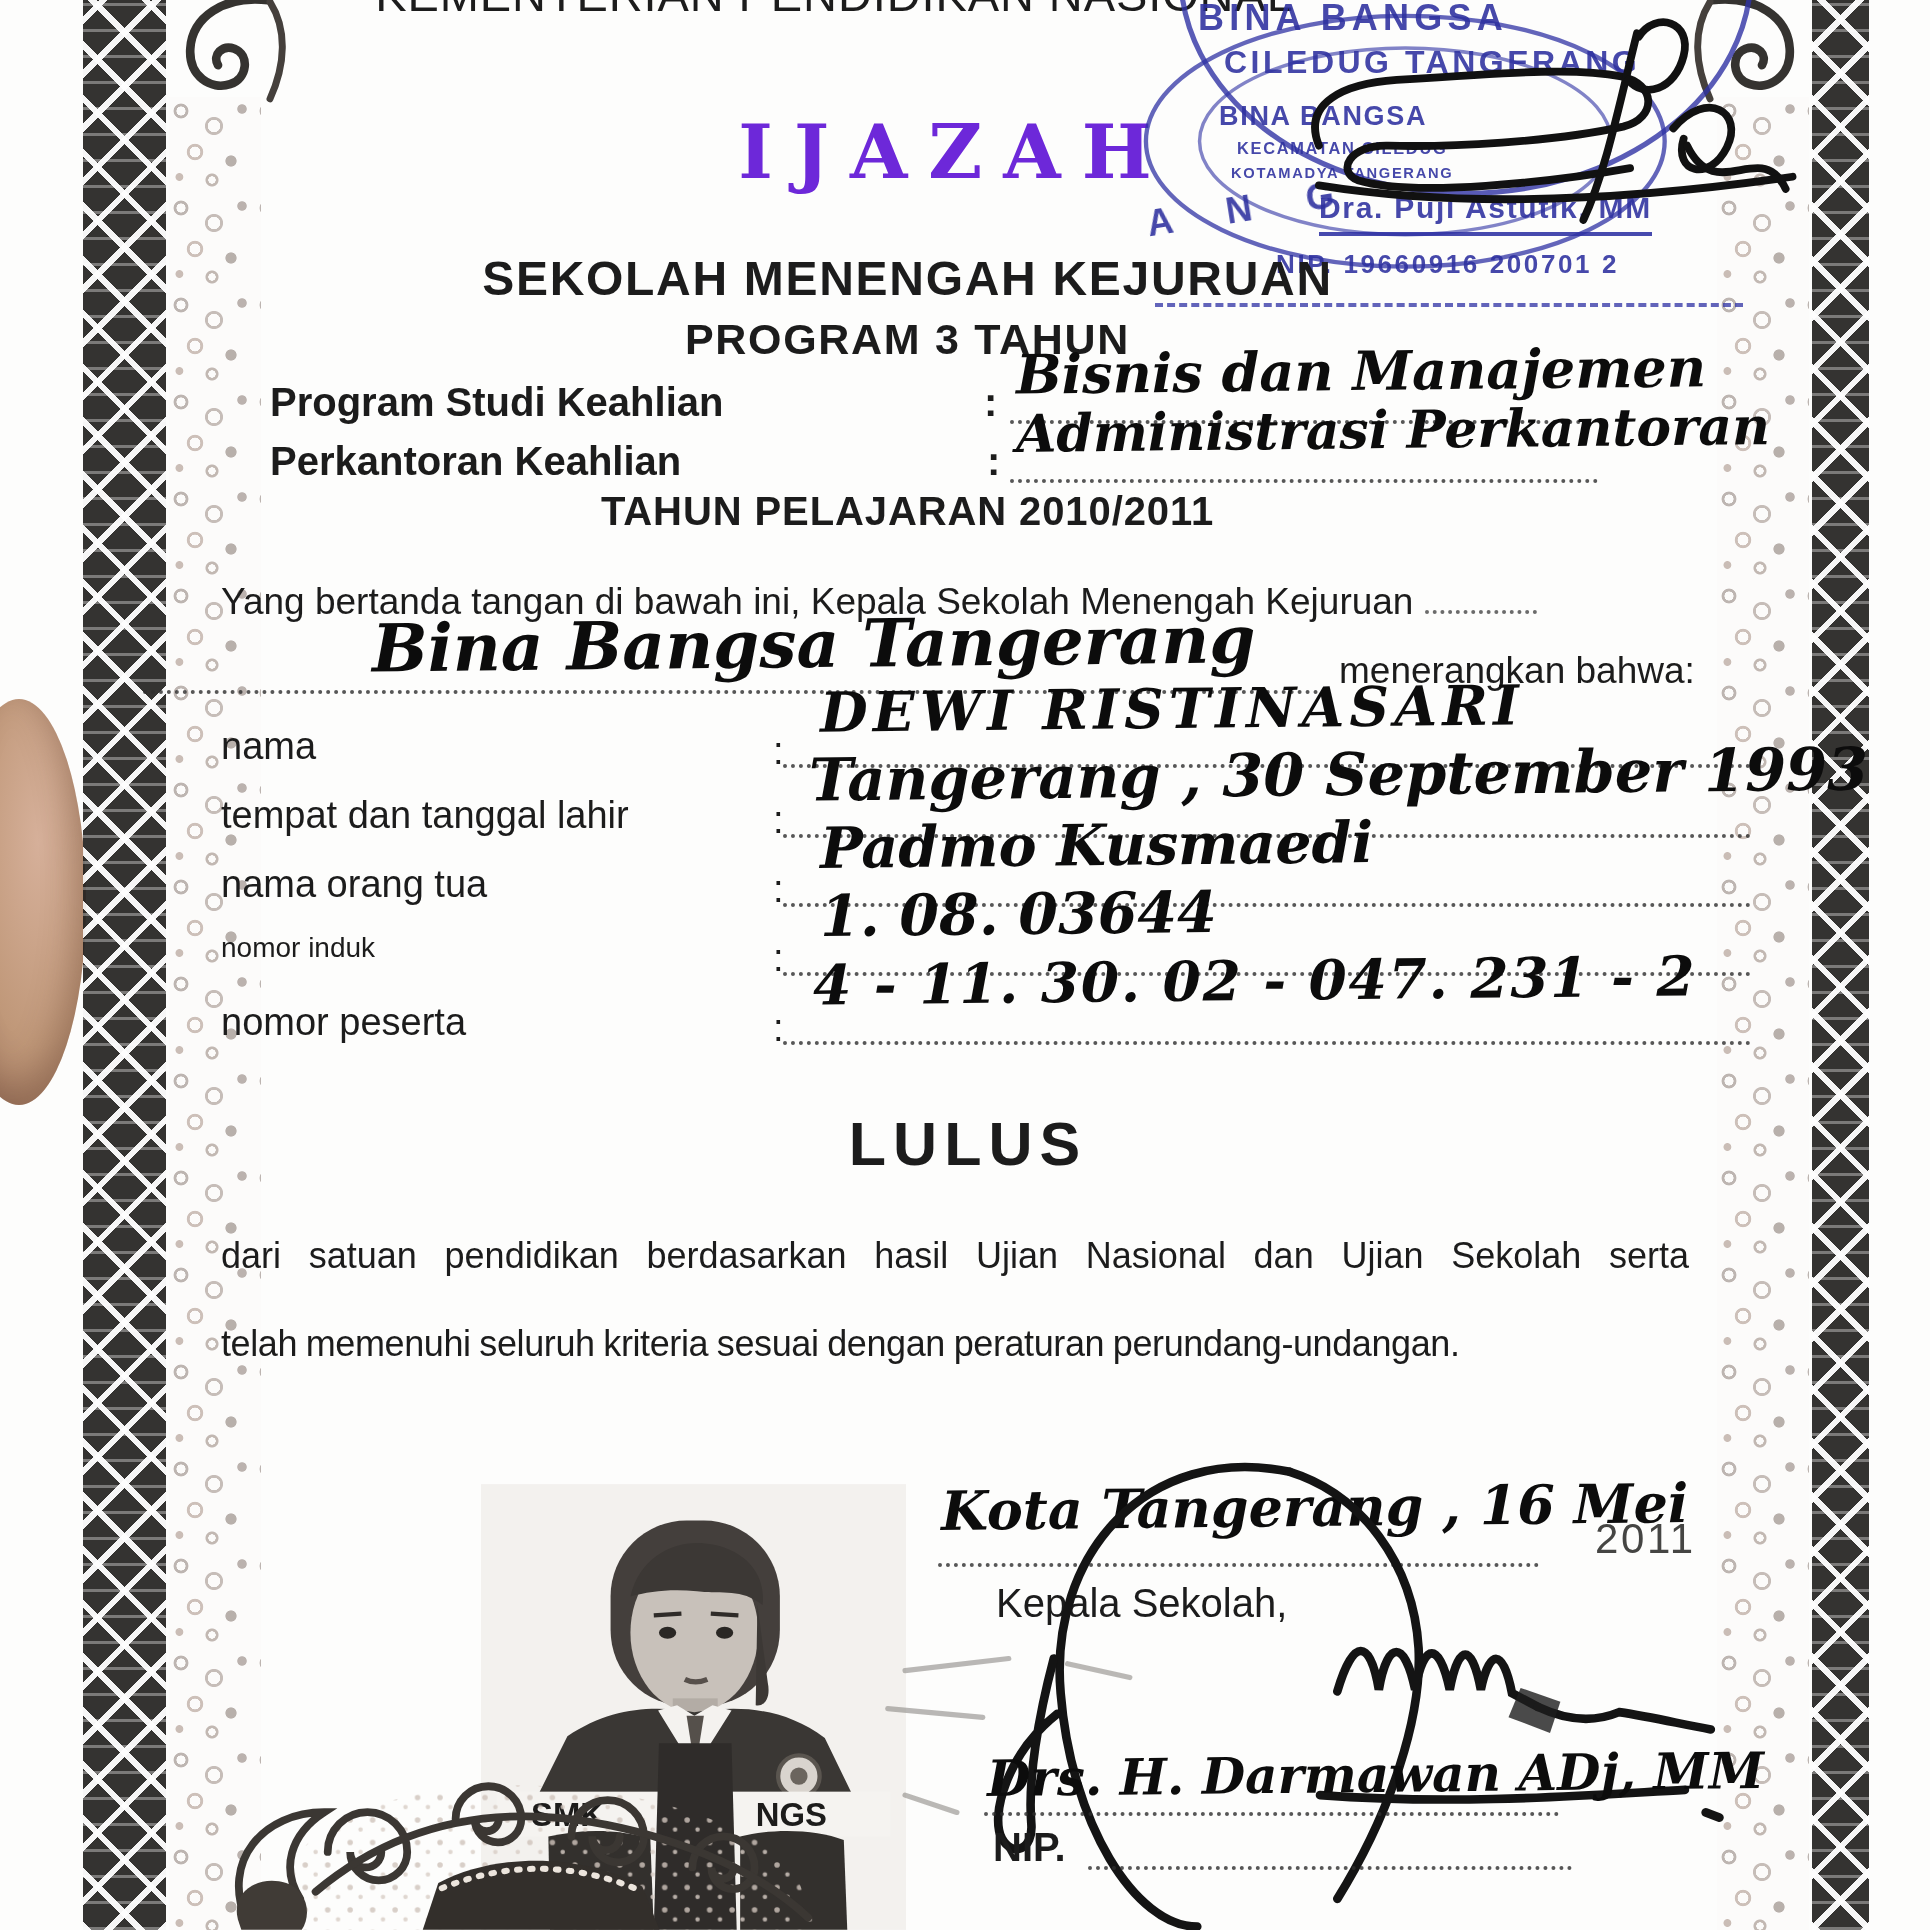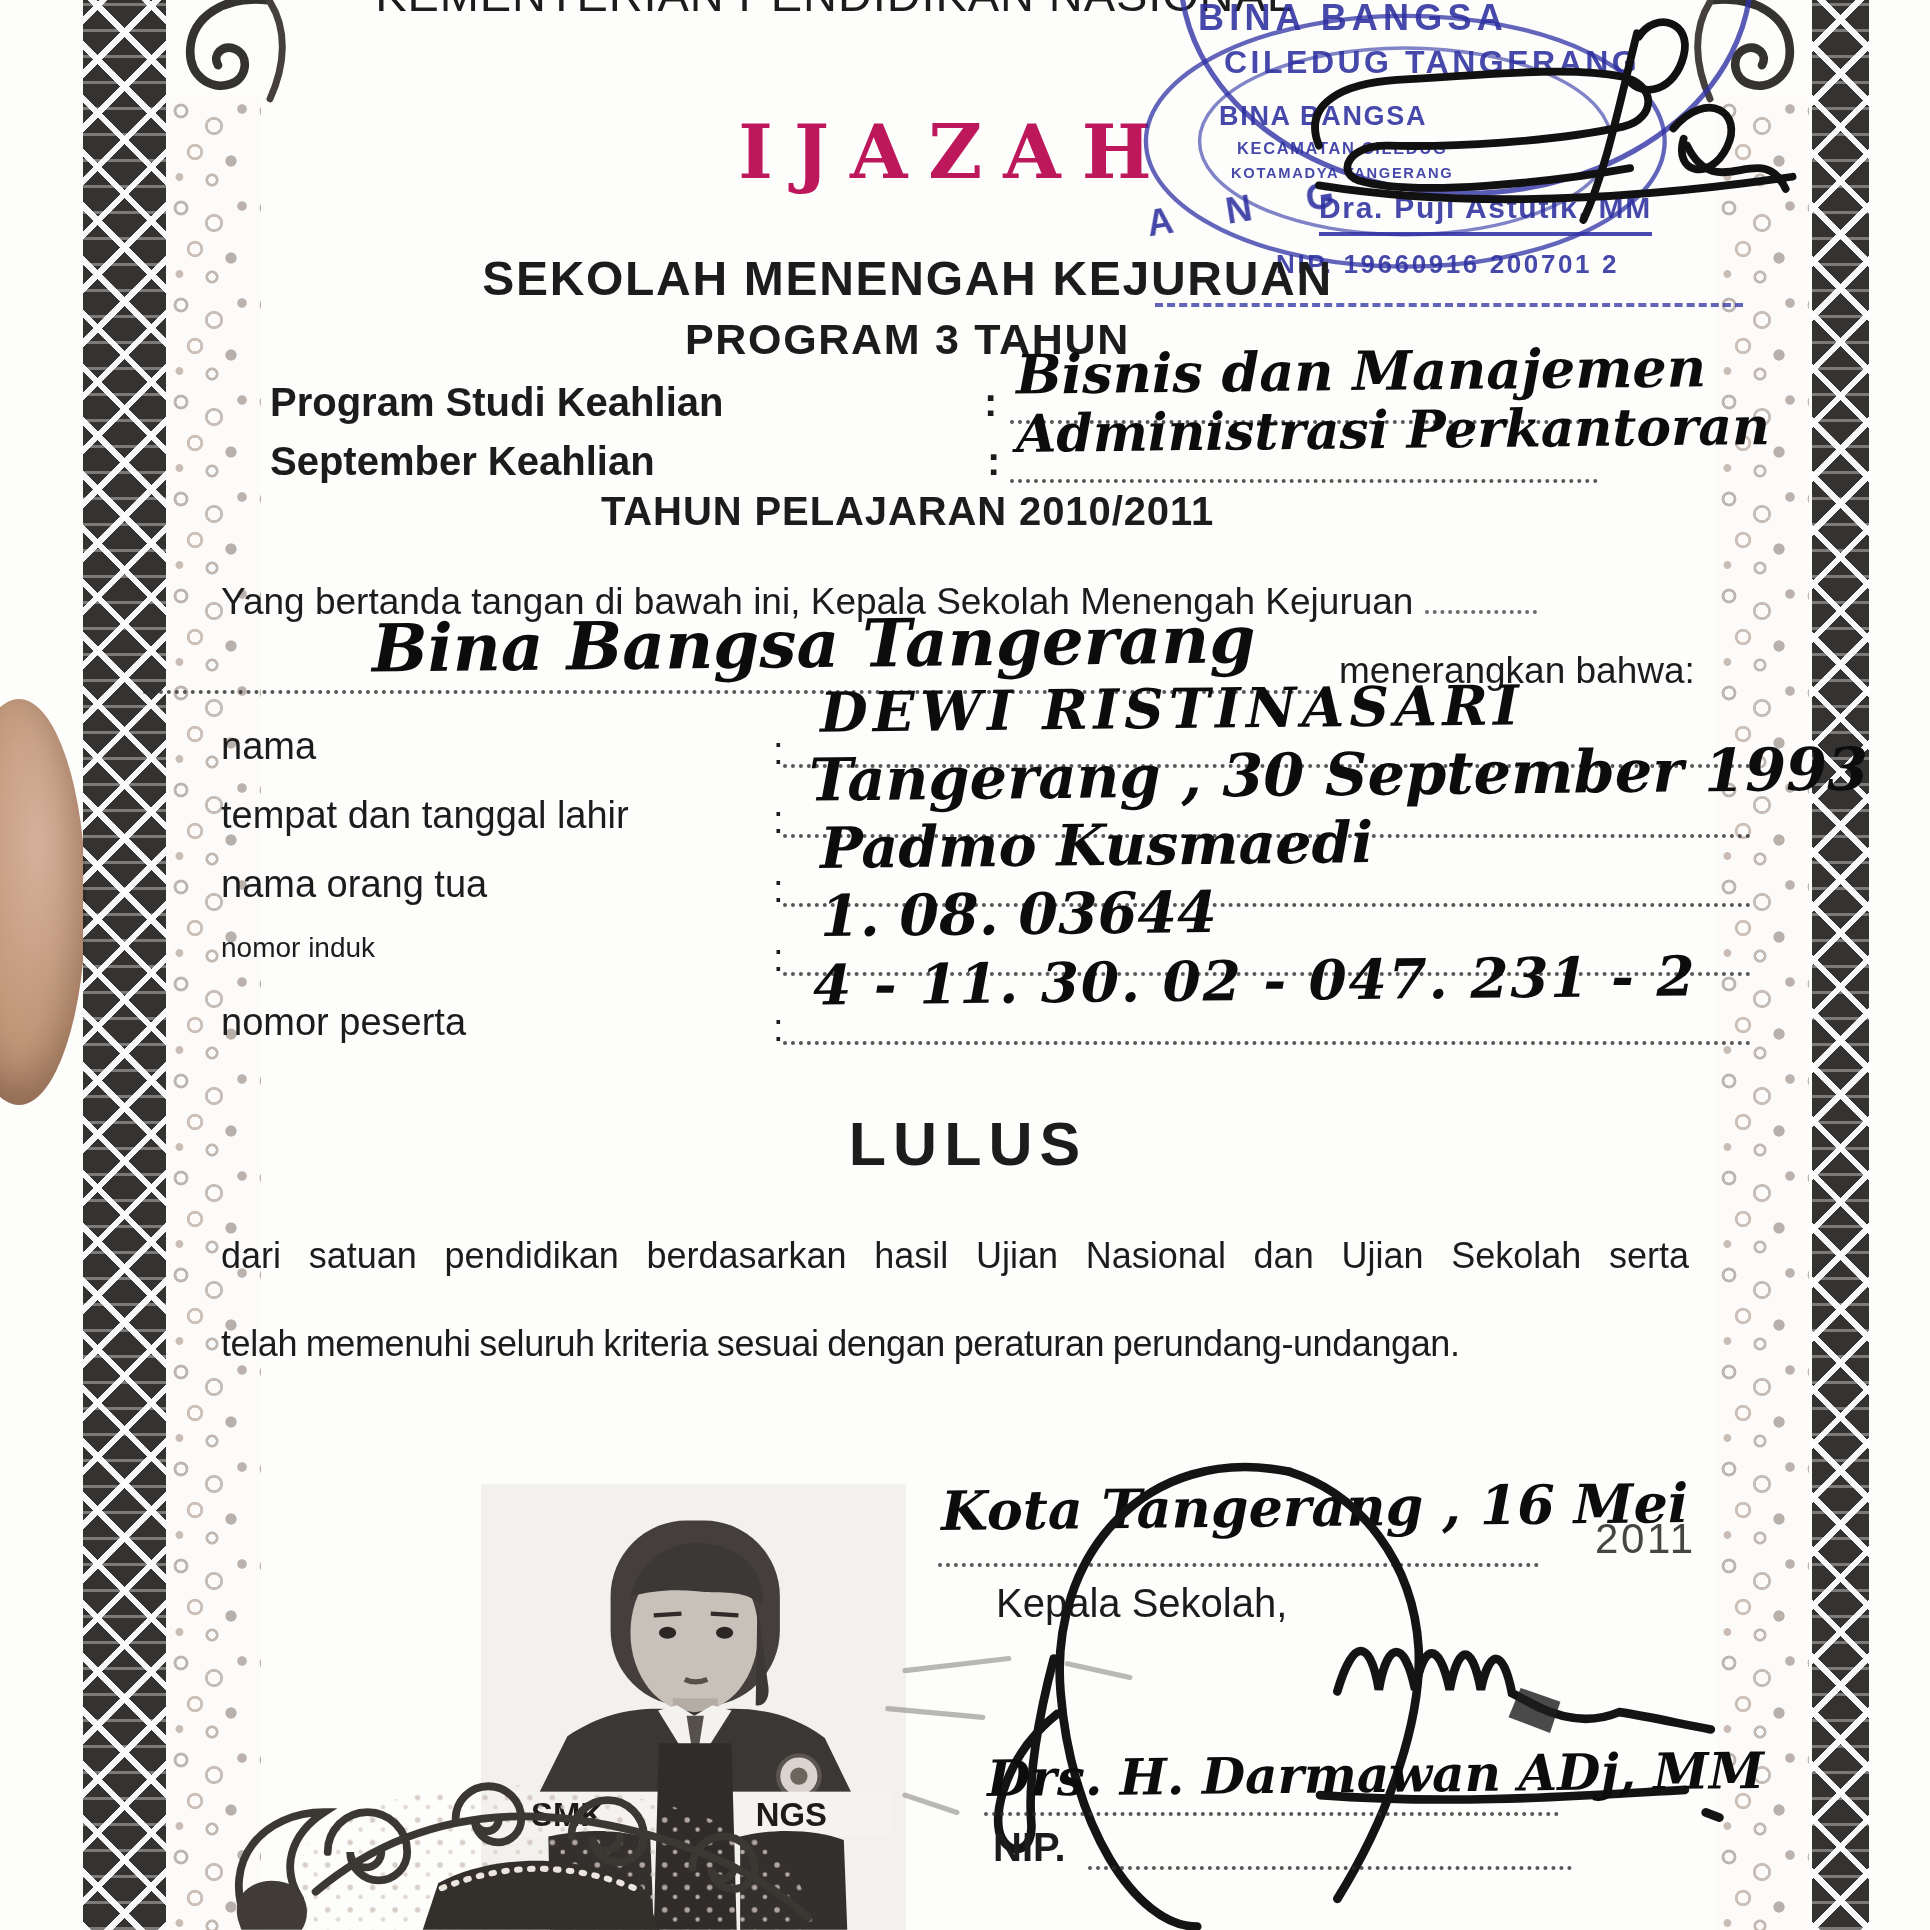--- a/index.html
+++ b/index.html
@@ -57,21 +57,21 @@
   <svg class="abs" style="left:1684px;top:-5.2px;width:130px;height:123px;transform:scaleX(-1);" viewBox="0 0 150 142">
     <path d="M118,6 C66,0 30,26 28,62 C26,94 52,110 74,103 C94,97 97,69 79,62 C65,57 53,69 60,81" stroke="#353330" stroke-width="10" fill="none" stroke-linecap="round"></path>
     <path d="M120,8 C140,40 138,80 120,120" stroke="#45403c" stroke-width="8" fill="none" stroke-linecap="round"></path>
   </svg>
 
   <div class="abs printed center" style="left:359px;top:-31px;width:951px;font-size:47px;line-height:52px;letter-spacing:0.9px;">
     <div>KEMENTERIAN PENDIDIKAN NASIONAL</div>
   </div>
 
   <div class="abs center" style="left:480px;top:109px;width:951px;font-family:'DejaVu Serif',serif;
-       font-weight:bold;font-size:74px;letter-spacing:21px;color:#be185d;">IJAZAH</div>
+       font-weight:bold;font-size:74px;letter-spacing:21px;color:#6d28d9;">IJAZAH</div>
 
   <div class="abs" style="left:1120px;top:-36px;width:683px;height:346px;">
     <svg class="abs" style="left:0;top:0;width:683px;height:346px;" viewBox="0 0 790 400">
       <ellipse cx="400" cy="10" rx="330" ry="255" fill="none" stroke="#2f32a4" stroke-width="6" opacity=".8"></ellipse>
       <ellipse cx="330" cy="205" rx="300" ry="145" fill="none" stroke="#2f32a4" stroke-width="5" opacity=".75"></ellipse>
       <ellipse cx="330" cy="205" rx="238" ry="108" fill="none" stroke="#2f32a4" stroke-width="4" opacity=".6"></ellipse>
     </svg>
     <div class="abs blue stampTxt" style="left:78px;top:33px;font-size:36px;letter-spacing:5.2px;">BINA BANGSA</div>
     <div class="abs blue stampTxt" style="left:104px;top:80px;font-size:32px;letter-spacing:3.5px;">CILEDUG TANGERANG</div>
     <div class="abs blue stampTxt" style="left:99px;top:137px;font-size:27px;">BINA BANGSA</div>
@@ -96,21 +96,21 @@
   <div class="abs printed center" style="left:259px;top:251px;width:1297px;font-size:48px;font-weight:bold;letter-spacing:1.7px;">SEKOLAH MENENGAH KEJURUAN</div>
   <div class="abs printed center" style="left:259px;top:315px;width:1297px;font-size:43px;font-weight:bold;letter-spacing:1.7px;">PROGRAM 3 TAHUN</div>
 
   <div>
     <div class="abs printed" style="left:270px;top:380px;font-size:40px;font-weight:bold;">Program Studi Keahlian</div>
     <div class="abs printed" style="left:984px;top:380px;font-size:40px;font-weight:bold;">:</div>
     <div class="abs hand" style="left:1016px;top:339px;font-size:54px;">Bisnis dan Manajemen</div>
     <div class="abs dotline" style="left:1010px;top:420px;width:571px;"></div>
   </div>
   <div>
-    <div class="abs printed" style="left:270px;top:439px;font-size:40px;font-weight:bold;">September Keahlian</div>
+    <div class="abs printed" style="left:270px;top:439px;font-size:40px;font-weight:bold;">Perkantoran Keahlian</div>
     <div class="abs printed" style="left:987px;top:439px;font-size:40px;font-weight:bold;">:</div>
     <div class="abs hand" style="left:1016px;top:399px;font-size:52px;">Administrasi Perkantoran</div>
     <div class="abs dotline" style="left:1010px;top:479px;width:588px;"></div>
   </div>
 
   <div class="abs printed center" style="left:259px;top:489px;width:1297px;font-size:40px;letter-spacing:0.9px;font-weight:bold;">TAHUN PELAJARAN 2010/2011</div>
 
   <div class="abs printed" style="left:221px;top:581px;font-size:37px;white-space:nowrap;text-align:center;"><span>Yang bertanda tangan di bawah ini, Kepala Sekolah Menengah Kejuruan</span><span class="leader" style="width:112px;margin-left:12px;"></span></div>
 
   <div class="abs dotline" style="left:143px;top:690px;width:1176px;"></div>

